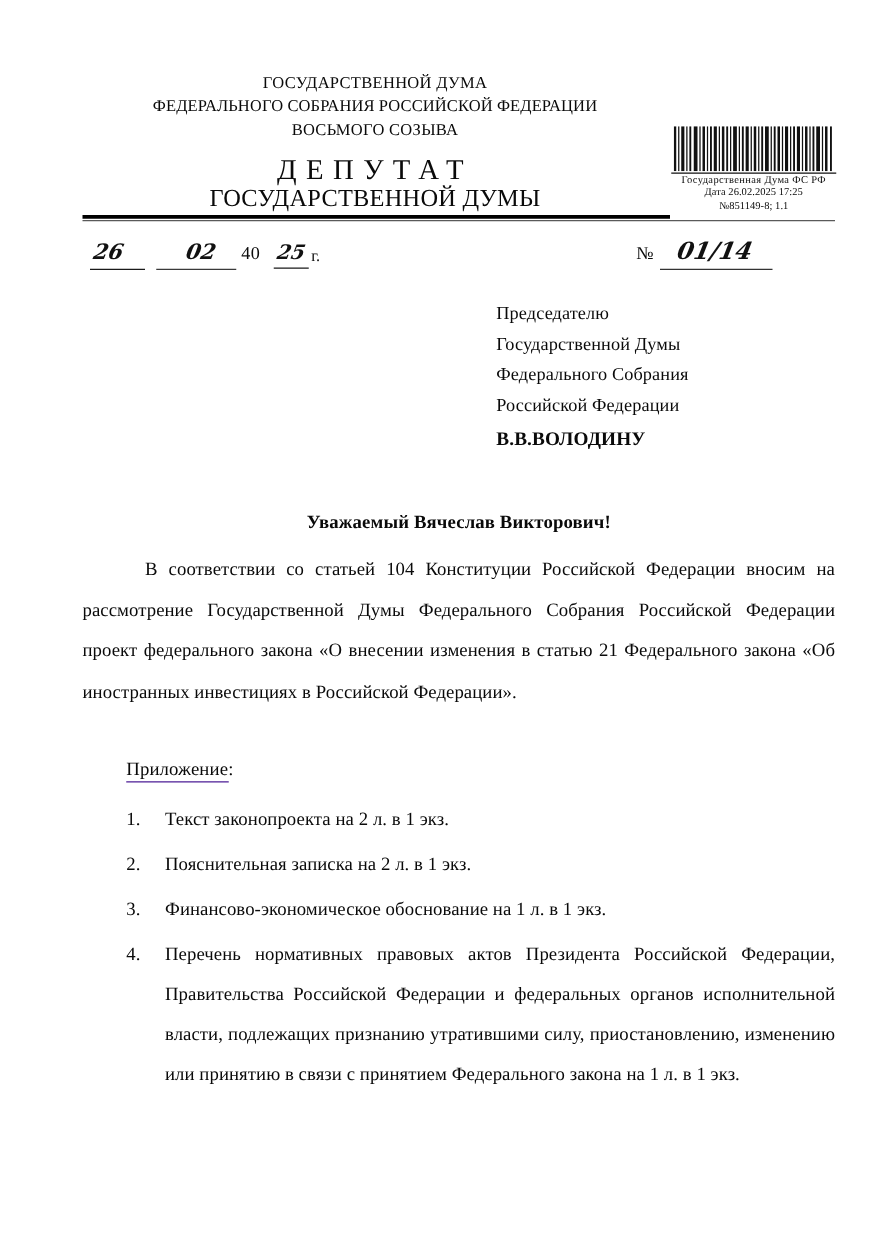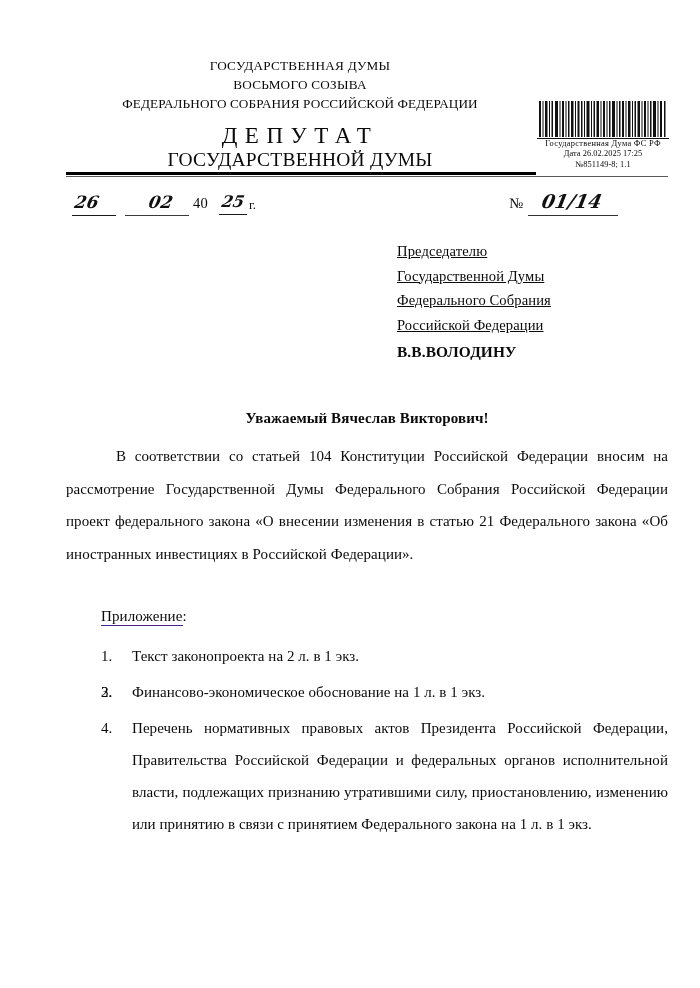--- a/index.html
+++ b/index.html
@@ -195,21 +195,20 @@
   .addressee {
     position: absolute;
     left: 397px;
     top: 239px;
     width: 270px;
   }
   .addressee div {
     font-size: 14.6px;
     line-height: 24.5px;
     letter-spacing: 0.1px;
-    text-decoration: underline;
   }
   .addressee-name {
     position: absolute;
     left: 397px;
     top: 343px;
     font-size: 15.4px;
     font-weight: bold;
     letter-spacing: 0.1px;
   }
 
@@ -276,23 +275,23 @@
     font-size: 15px;
   }
   .attach-list li.single { text-align: left; }
 </style>
 </head>
 <body>
 
 <div class="page">
 
   <div class="letterhead">
-    <div class="lh-line">ГОСУДАРСТВЕННАЯ ДУМЫ</div>
+    <div class="lh-line">ГОСУДАРСТВЕННОЙ ДУМА</div>
+    <div class="lh-line wide">ФЕДЕРАЛЬНОГО СОБРАНИЯ РОССИЙСКОЙ ФЕДЕРАЦИИ</div>
     <div class="lh-line">ВОСЬМОГО СОЗЫВА</div>
-    <div class="lh-line wide">ФЕДЕРАЛЬНОГО СОБРАНИЯ РОССИЙСКОЙ ФЕДЕРАЦИИ</div>
     <div class="deputat">ДЕПУТАТ</div>
     <div class="gosduma">ГОСУДАРСТВЕННОЙ ДУМЫ</div>
   </div>
 
   <div class="stamp">
     <svg class="barcode" viewBox="0 0 128 36" preserveAspectRatio="none">
       <rect x="0" y="0" width="2" height="36" fill="#111"></rect>
       <rect x="3.5" y="0" width="1" height="36" fill="#111"></rect>
       <rect x="6" y="0" width="2.5" height="36" fill="#111"></rect>
       <rect x="10" y="0" width="1" height="36" fill="#111"></rect>
@@ -373,20 +372,21 @@
 
   <div class="attach-title"><u>Приложение</u><span>:</span></div>
 
   <ol class="attach-list">
     <li class="single">
       <span class="marker">1.</span>
       <span>Текст законопроекта на 2 л. в 1 экз.</span>
     </li>
     <li class="single">
       <span class="marker">2.</span>
+      <span>Пояснительная записка на 2 л. в 1 экз.</span>
     </li>
     <li class="single">
       <span class="marker">3.</span>
       <span>Финансово-экономическое обоснование на 1 л. в 1 экз.</span>
     </li>
     <li>
       <span class="marker">4.</span>
       <span>Перечень нормативных правовых актов Президента Российской Федерации, Правительства Российской Федерации и федеральных органов исполнительной власти, подлежащих признанию утратившими силу, приостановлению, изменению или принятию в связи с принятием Федерального закона на 1 л. в 1 экз.</span>
     </li>
   </ol>

